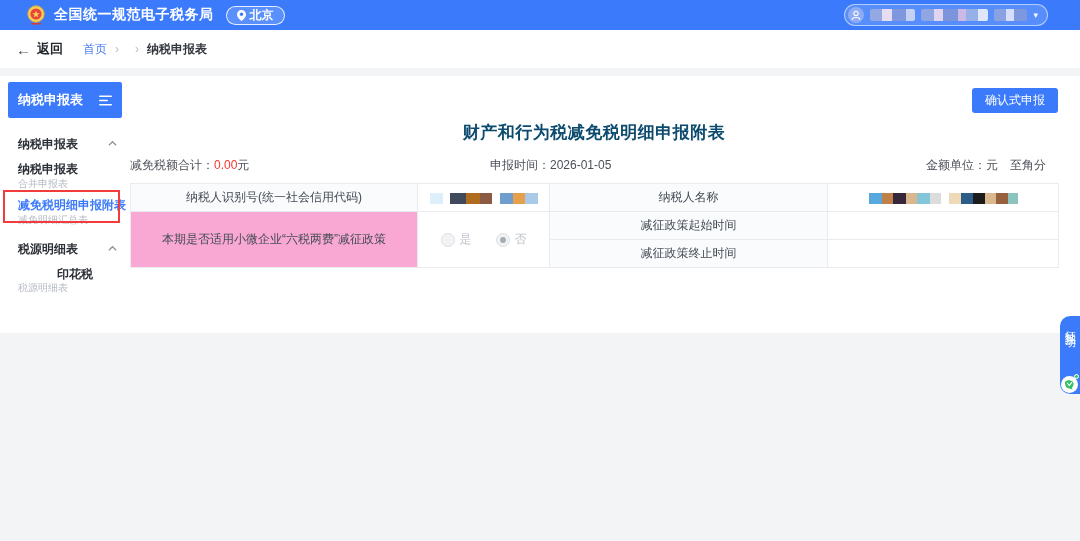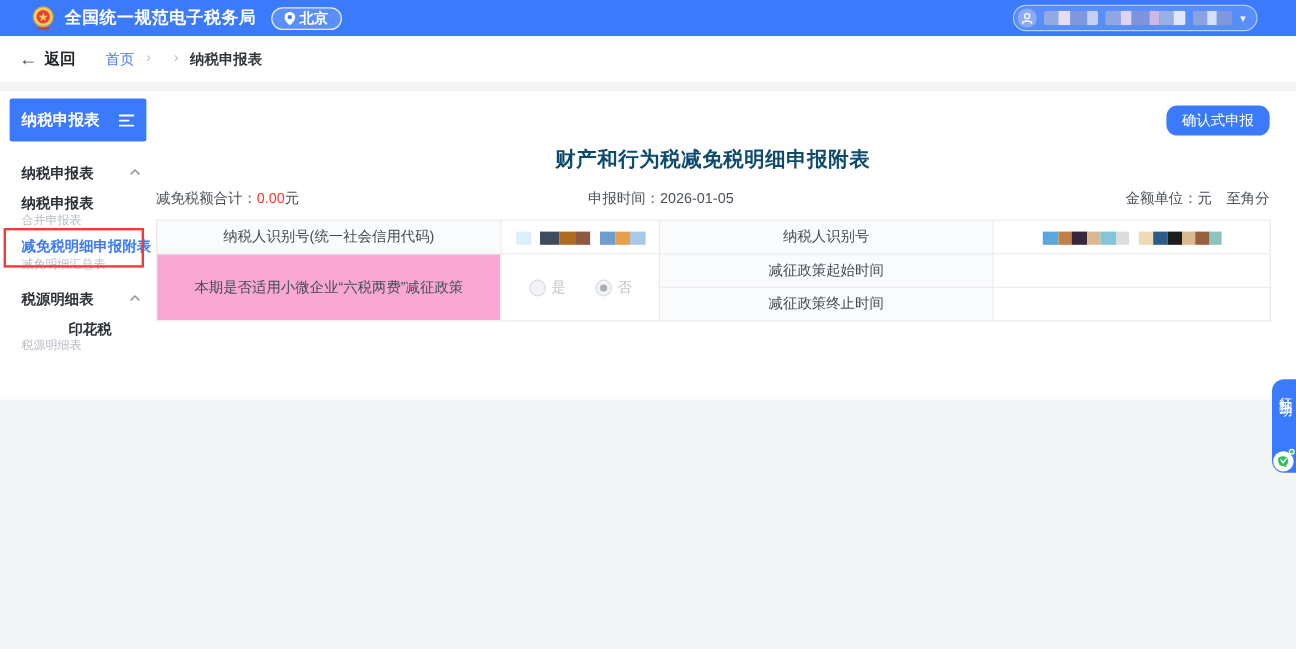--- a/index.html
+++ b/index.html
@@ -24,48 +24,48 @@
     display:flex; align-items:center; justify-content:center; flex:0 0 auto; }
   .mosaic { display:inline-flex; height:12px; border-radius:2px; overflow:hidden; }
   .mz { display:inline-block; height:100%; }
   .caret { color:rgba(255,255,255,.95); font-size:9px; line-height:1; }
   
   .breadcrumb-bar { position:absolute; top:30px; left:0; width:1080px; height:38px;
     background:#fff; display:flex; align-items:center; padding-left:16px; }
   .back { display:flex; align-items:center; gap:6px; cursor:pointer; }
   .back-arrow { font-size:15px; color:#41464f; line-height:1; }
   .back-label { font-size:13px; color:#23272e; font-weight:700; }
-  .crumbs { display:flex; align-items:center; margin-left:25px;font-family:Liberation Mono, monospace; }
+  .crumbs { display:flex; align-items:center; margin-left:20px; }
   .crumb-link { font-size:12px; color:#4b7cf3; cursor:pointer; }
   .crumb-sep { font-size:12px; color:#bcc1ca; margin:0 8px; }
   .crumb-current { font-size:12px; color:#33373d; font-weight:600; }
   
   .panel { position:absolute; top:76px; left:0; width:1080px; height:257px; background:#fff; }
   
   .sidebar-header { position:absolute; left:8px; top:6px; width:114px; height:36px;
     background:#3b7bfb; border-radius:2px; color:#fff; font-size:13px; font-weight:600;
     display:flex; align-items:center; justify-content:space-between; padding:0 10px; cursor:pointer; }
   .sec-title { position:absolute; left:18px; font-size:12px; font-weight:700; color:#2b2f36; cursor:pointer; }
   .sec-chevron { position:absolute; left:108px; width:9px; height:9px; cursor:pointer; }
   .item-title { position:absolute; left:18px; font-size:12px; font-weight:600; color:#2b2f36; cursor:pointer; }
   .item-sub { position:absolute; left:18px; font-size:10px; color:#b6bbc4; }
   .item-title.active { color:#3b7bfb; }
   .red-box { position:absolute; left:3px; top:114px; width:117px; height:33px;
     border:2px solid #f23b3b; pointer-events:none; z-index:6; }
   
   .confirm-btn { position:absolute; top:12px; right:22px; height:25px; padding:0 13px;
-    background:#3b7bfb; color:#fff; font-size:12px; border:none; border-radius:9px; cursor:pointer; }
+    background:#3b7bfb; color:#fff; font-size:12px; border:none; border-radius:3px; cursor:pointer; }
   .main-title { position:absolute; top:45px; left:130px; width:928px; text-align:center;
     font-size:17px; font-weight:700; color:#0c4a6e; letter-spacing:.5px; }
   .info-row { position:absolute; top:81px; left:130px; width:928px; height:16px;
     font-size:12px; color:#4b5158; }
   .info-left { position:absolute; left:0; top:0; }
   .sum-value { color:#f5382d;margin-top:25px; }
   .info-mid { position:absolute; left:360px; top:0; }
-  .info-right { position:absolute; right:0; top:0; }
+  .info-right { position:absolute; right:12px; top:0; }
   
   .decl-table { position:absolute; top:107px; left:130px; width:928px;
     border-collapse:collapse; table-layout:fixed; font-size:12px; color:#434b54; }
   .decl-table td { border:1px solid #e9ebee; height:28px; text-align:center;
     vertical-align:middle; padding:0 4px; overflow:hidden; white-space:nowrap; }
   td.lbl { background:#fafbfc;margin-top:36px; }
   td.q-lbl { background:#f9a8d4; }
   .t-mosaic { display:inline-flex; height:11px; vertical-align:middle; }
   .radio-group { display:flex; justify-content:center; align-items:center; gap:24px; }
   .radio-option { display:inline-flex; align-items:center; gap:5px; color:#c0c4cb; cursor:pointer; }
@@ -206,21 +206,21 @@
               <span class="mz" style="width: 13px; background: rgb(221, 239, 250);"></span>
               <span class="mz" style="width: 7px; background: rgb(255, 255, 255);"></span>
               <span class="mz" style="width: 16px; background: rgb(63, 75, 93);"></span>
               <span class="mz" style="width: 14px; background: rgb(176, 108, 30);"></span>
               <span class="mz" style="width: 12px; background: rgb(138, 90, 67);"></span>
               <span class="mz" style="width: 8px; background: rgb(255, 255, 255);"></span>
               <span class="mz" style="width: 13px; background: rgb(110, 157, 206);"></span>
               <span class="mz" style="width: 12px; background: rgb(230, 160, 76);"></span>
               <span class="mz" style="width: 13px; background: rgb(169, 201, 233);"></span>
             </span></td>
-      <td class="lbl">纳税人识别号</td>
+      <td class="lbl">纳税人名称</td>
       <td><span class="t-mosaic">
               <span class="mz" style="width: 13px; background: rgb(87, 168, 221);"></span>
               <span class="mz" style="width: 11px; background: rgb(192, 128, 72);"></span>
               <span class="mz" style="width: 13px; background: rgb(54, 40, 58);"></span>
               <span class="mz" style="width: 11px; background: rgb(217, 184, 144);"></span>
               <span class="mz" style="width: 13px; background: rgb(132, 197, 217);"></span>
               <span class="mz" style="width: 11px; background: rgb(220, 220, 220);"></span>
               <span class="mz" style="width: 8px; background: rgb(255, 255, 255);"></span>
               <span class="mz" style="width: 12px; background: rgb(238, 217, 185);"></span>
               <span class="mz" style="width: 12px; background: rgb(44, 93, 136);"></span>

